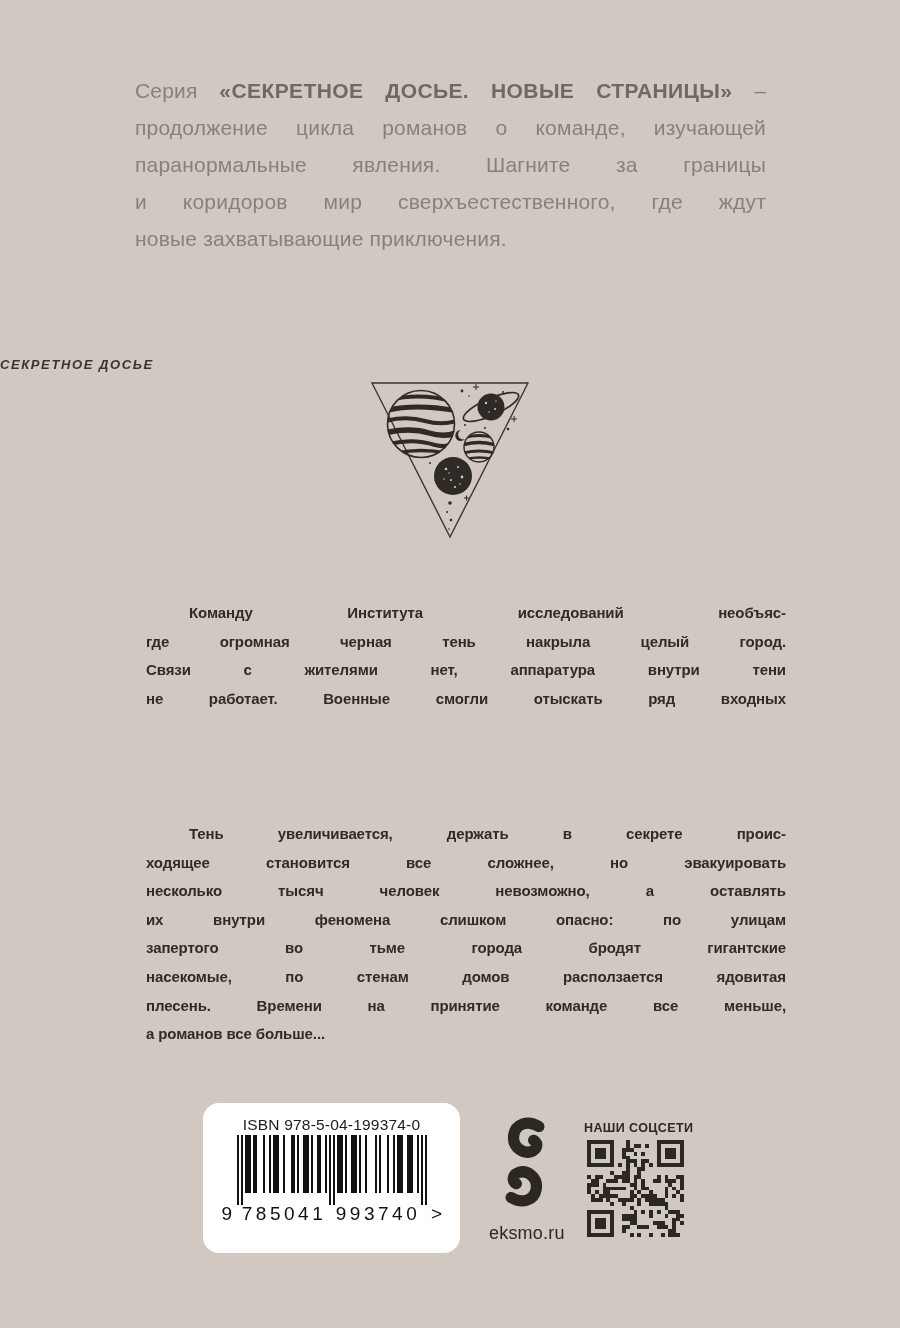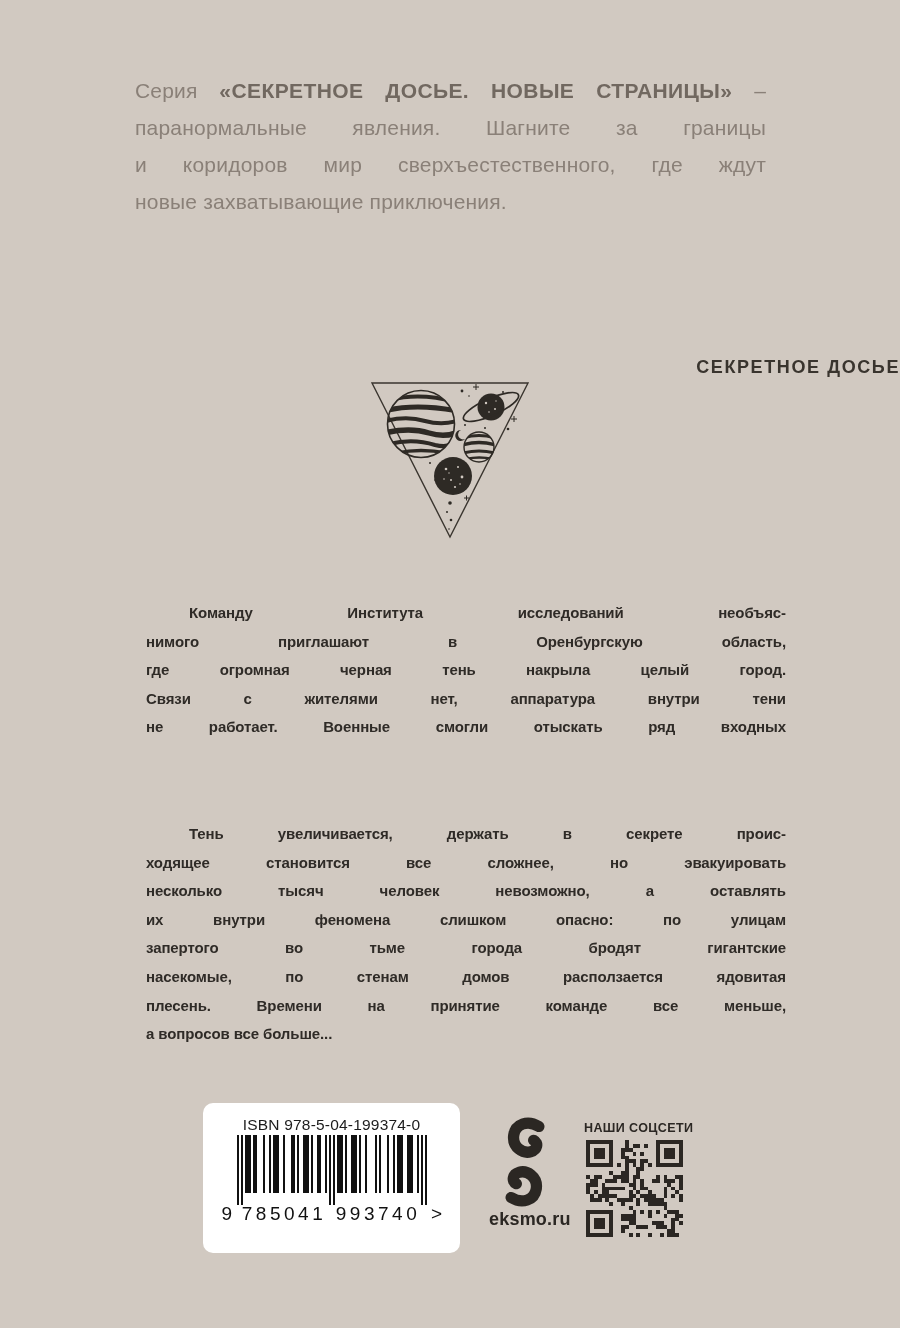--- a/index.html
+++ b/index.html
@@ -15,56 +15,57 @@
   }
   
   .blurb{
     position:absolute;left:135px;top:72px;width:631px;
     font-size:21px;line-height:37px;font-weight:400;
     color:var(--muted);letter-spacing:.2px;
   }
   .blurb .bold-seg{font-weight:700;color:var(--mutedBold);letter-spacing:.4px}
   
   .logo-title{
-    position:absolute;left:0;top:357px;width:900px;text-align:right;
-    font-size:18px;font-weight:600;letter-spacing:1.6px;color:#39342e;
+    position:absolute;left:0;top:357px;width:900px;text-align:left;
+    font-size:13px;font-weight:600;letter-spacing:1.6px;color:#39342e;font-style:italic;
   }
   .logo-art{position:absolute;left:365px;top:379px}
   
   .syn{
     position:absolute;left:146px;width:640px;
     font-size:15px;line-height:28.6px;font-weight:700;
     color:var(--dark);letter-spacing:-.1px;
   }
   #p1{top:599px}
   #p2{top:820px}
   .tline{text-align:justify;text-align-last:justify}
   .tline.last{text-align-last:left}
   .tline.ind{text-indent:43px}
   
   .isbn-box{
     position:absolute;left:203px;top:1103px;width:257px;height:150px;
-    background:var(--box);border-radius:10px;text-align:center;
+    background:var(--box);border-radius:16px;text-align:center;
   }
   .isbn{margin-top:13px;font-size:15.5px;font-weight:500;color:#1c1c1c;letter-spacing:.2px}
   #barcode{margin-top:1px}
   .publisher{position:absolute;left:489px;top:1117px;width:72px;text-align:center}
   #eksmo-swirl{display:block;margin:0 auto}
-  .site{margin-top:2px;font-size:18px;font-weight:700;color:var(--ink);letter-spacing:.2px}
-  .social{position:absolute;left:584px;top:1121px;width:100px;text-align:center}
+  .site{margin-top:16px;font-size:18px;font-weight:400;color:var(--ink);letter-spacing:.2px}
+  .social{position:absolute;left:584px;top:1121px;width:100px;text-align:right}
   .social-title{font-size:12.5px;font-weight:700;letter-spacing:.4px;color:var(--ink);white-space:nowrap}
   #qr{margin-top:5px;display:inline-block}
 </style>
 </head>
 <body>
 
 <div class="page">
 
   <div class="blurb">
       <div class="tline"><span>Серия </span><span class="bold-seg">«СЕКРЕТНОЕ ДОСЬЕ. НОВЫЕ СТРАНИЦЫ»</span><span> –</span></div>
+      <div class="tline"><span>продолжение цикла романов о команде, изучающей</span></div>
       <div class="tline"><span>паранормальные явления. Шагните за границы</span></div>
       <div class="tline"><span>и коридоров мир сверхъестественного, где ждут</span></div>
       <div class="tline last"><span>новые захватывающие приключения.</span></div>
     </div>
 
   <div class="logo-title">СЕКРЕТНОЕ ДОСЬЕ</div>
 
   <svg class="logo-art" width="170" height="165" viewBox="0 0 170 165">
     <defs>
       <clipPath id="cp-planet">
@@ -139,34 +140,33 @@
       <circle cx="65" cy="84" r="1" stroke="none"></circle>
       <circle cx="138" cy="13" r="1" stroke="none"></circle>
       <path d="M 108 8 h 6 M 111 5 v 6" stroke-width="1" fill="none"></path>
       <path d="M 146 40 h 6 M 149 37 v 6" stroke-width="1" fill="none"></path>
       <path d="M 99 119 h 5 M 101.5 116.5 v 5" stroke-width="1" fill="none"></path>
     </g>
   </svg>
 
   <div id="p1" class="syn">
       <div class="tline ind"><span>Команду Института исследований необъяс-</span></div>
-      <div class="tline"><span>нимого приглашают в Оренбургскую область,</span></div>
       <div class="tline"><span>где огромная черная тень накрыла целый город.</span></div>
       <div class="tline"><span>Связи с жителями нет, аппаратура внутри тени</span></div>
       <div class="tline"><span>не работает. Военные смогли отыскать ряд входных</span></div>
     </div>
   <div id="p2" class="syn">
       <div class="tline ind"><span>Тень увеличивается, держать в секрете проис-</span></div>
       <div class="tline"><span>ходящее становится все сложнее, но эвакуировать</span></div>
       <div class="tline"><span>несколько тысяч человек невозможно, а оставлять</span></div>
       <div class="tline"><span>их внутри феномена слишком опасно: по улицам</span></div>
       <div class="tline"><span>запертого во тьме города бродят гигантские</span></div>
       <div class="tline"><span>насекомые, по стенам домов расползается ядовитая</span></div>
       <div class="tline"><span>плесень. Времени на принятие команде все меньше,</span></div>
-      <div class="tline last"><span>а вопросов все больше...</span></div>
+      <div class="tline last"><span>а романов все больше...</span></div>
     </div>
 
   <div class="isbn-box">
     <div class="isbn">ISBN 978-5-04-199374-0</div>
     <svg id="barcode" width="226" height="88" viewBox="0 0 226 88" shape-rendering="crispEdges">
         <rect x="18" y="0" width="2" height="70" fill="#111"></rect>
         <rect x="22" y="0" width="2" height="70" fill="#111"></rect>
         <rect x="26" y="0" width="2" height="58" fill="#111"></rect>
         <rect x="28" y="0" width="2" height="58" fill="#111"></rect>
         <rect x="30" y="0" width="2" height="58" fill="#111"></rect>

